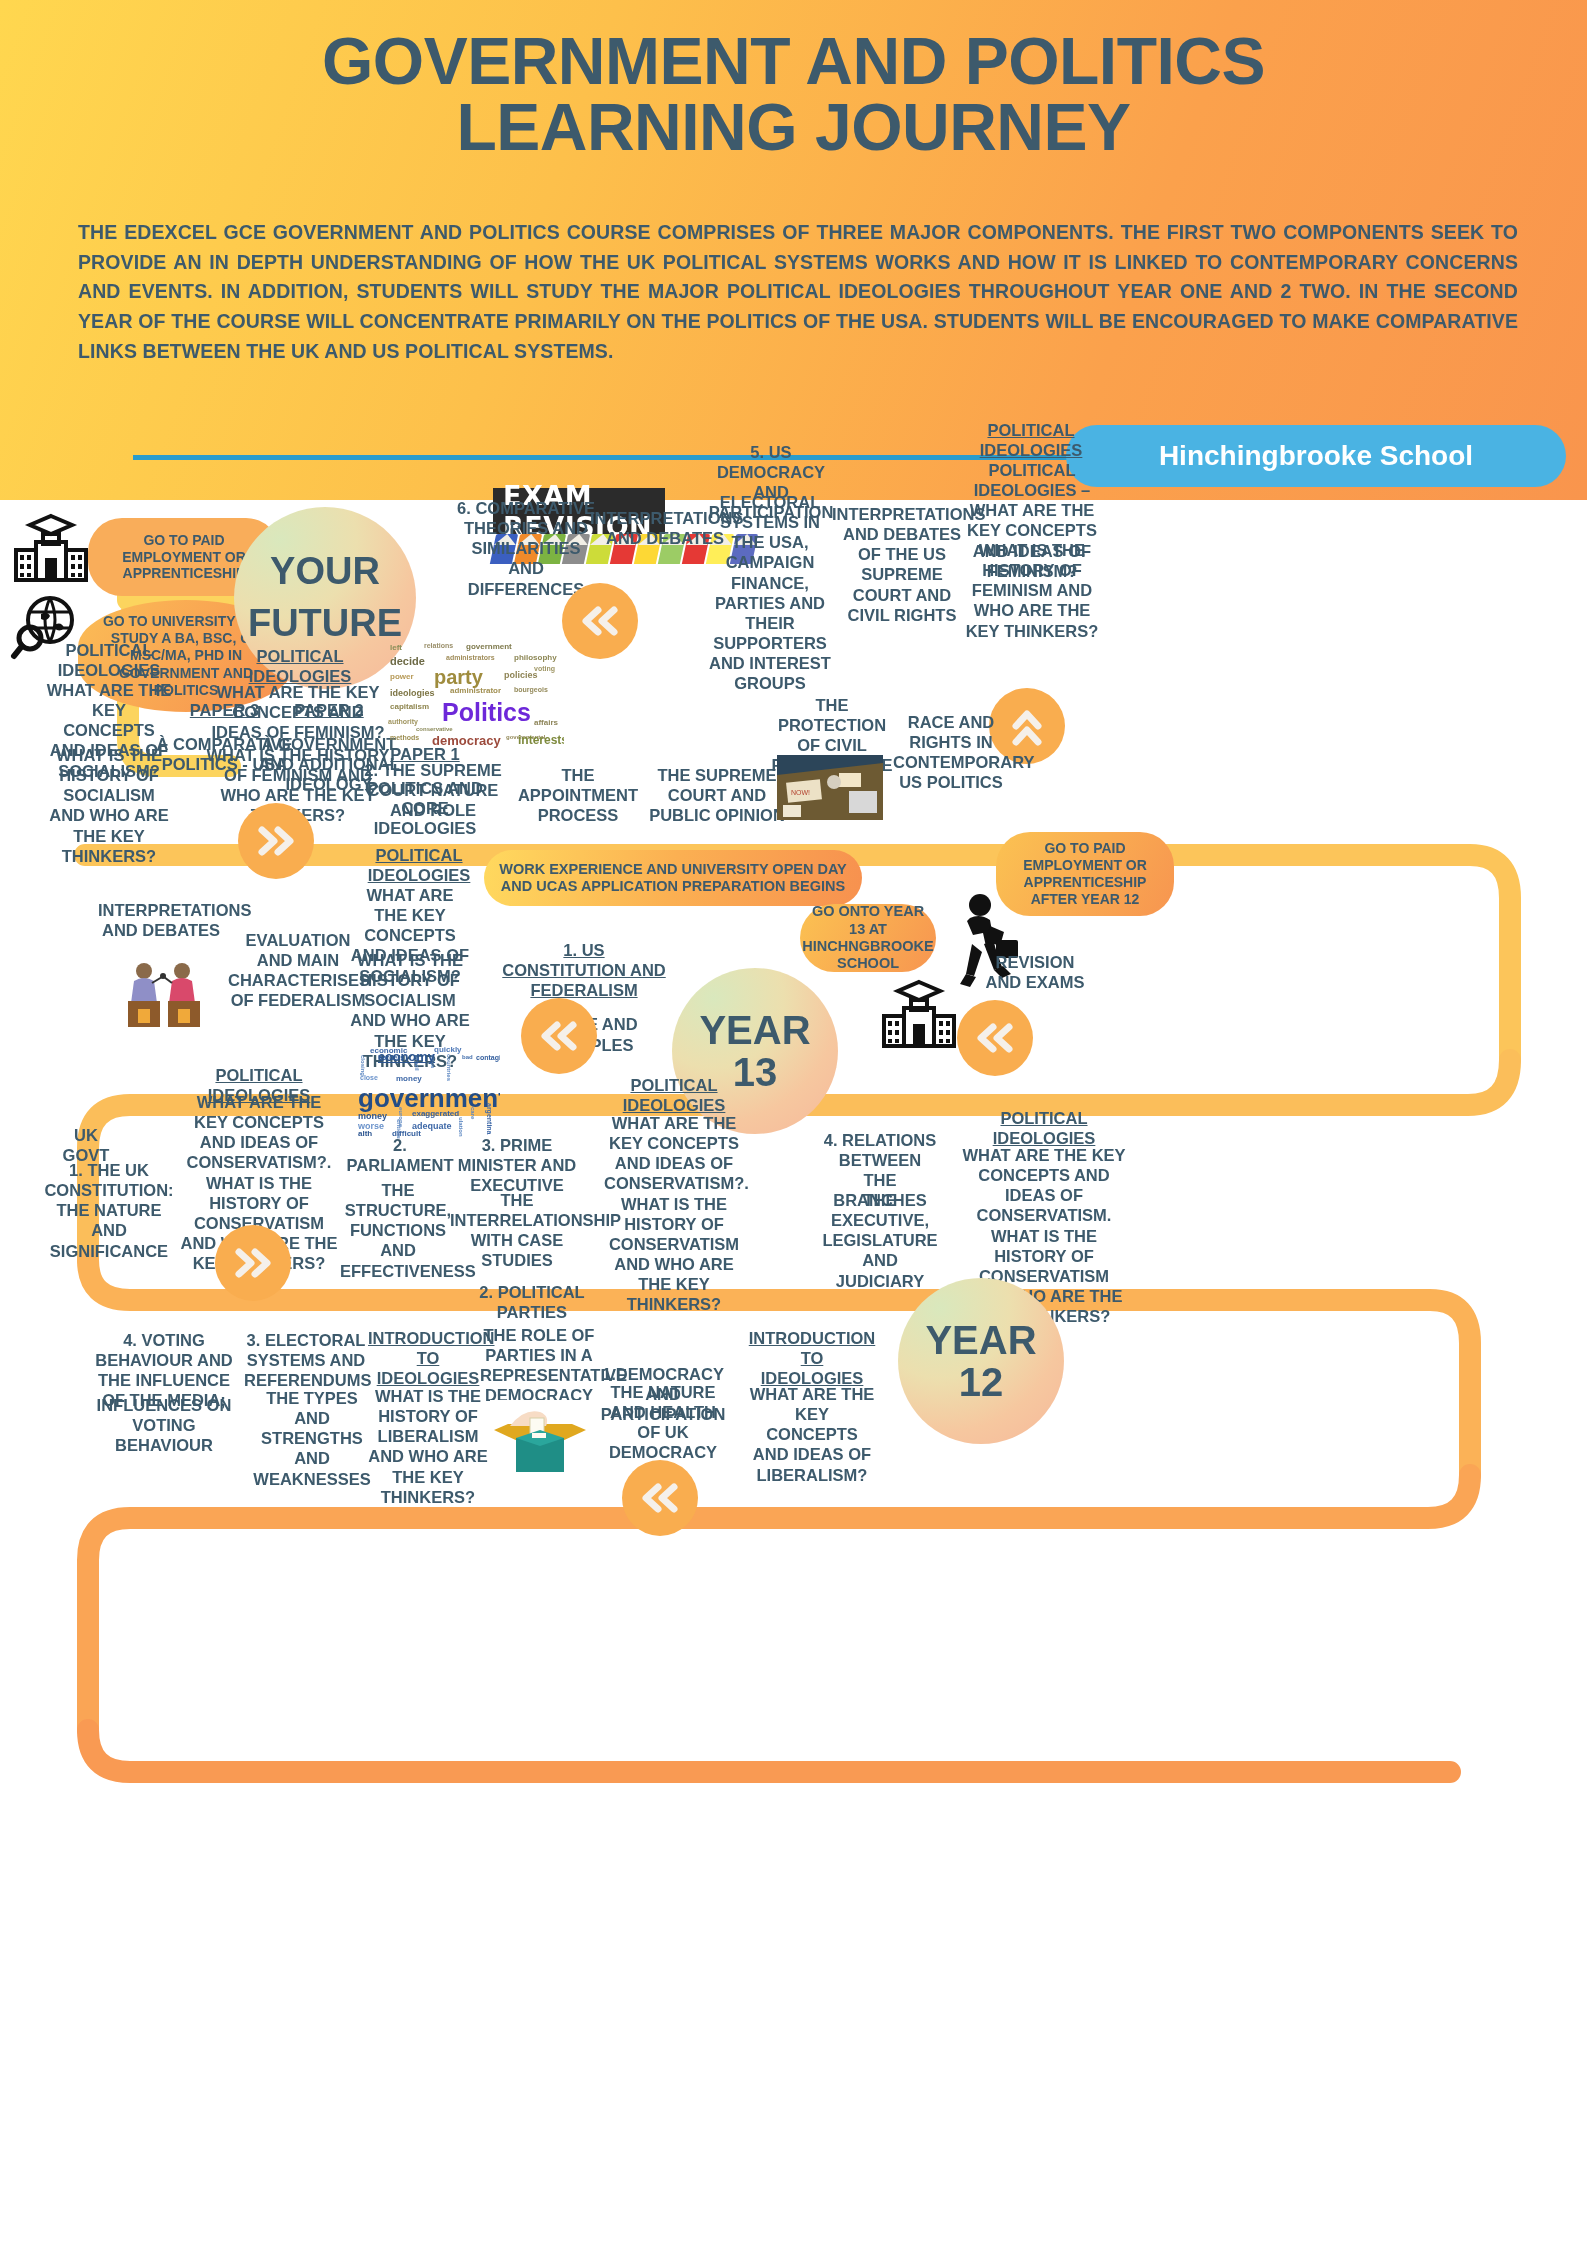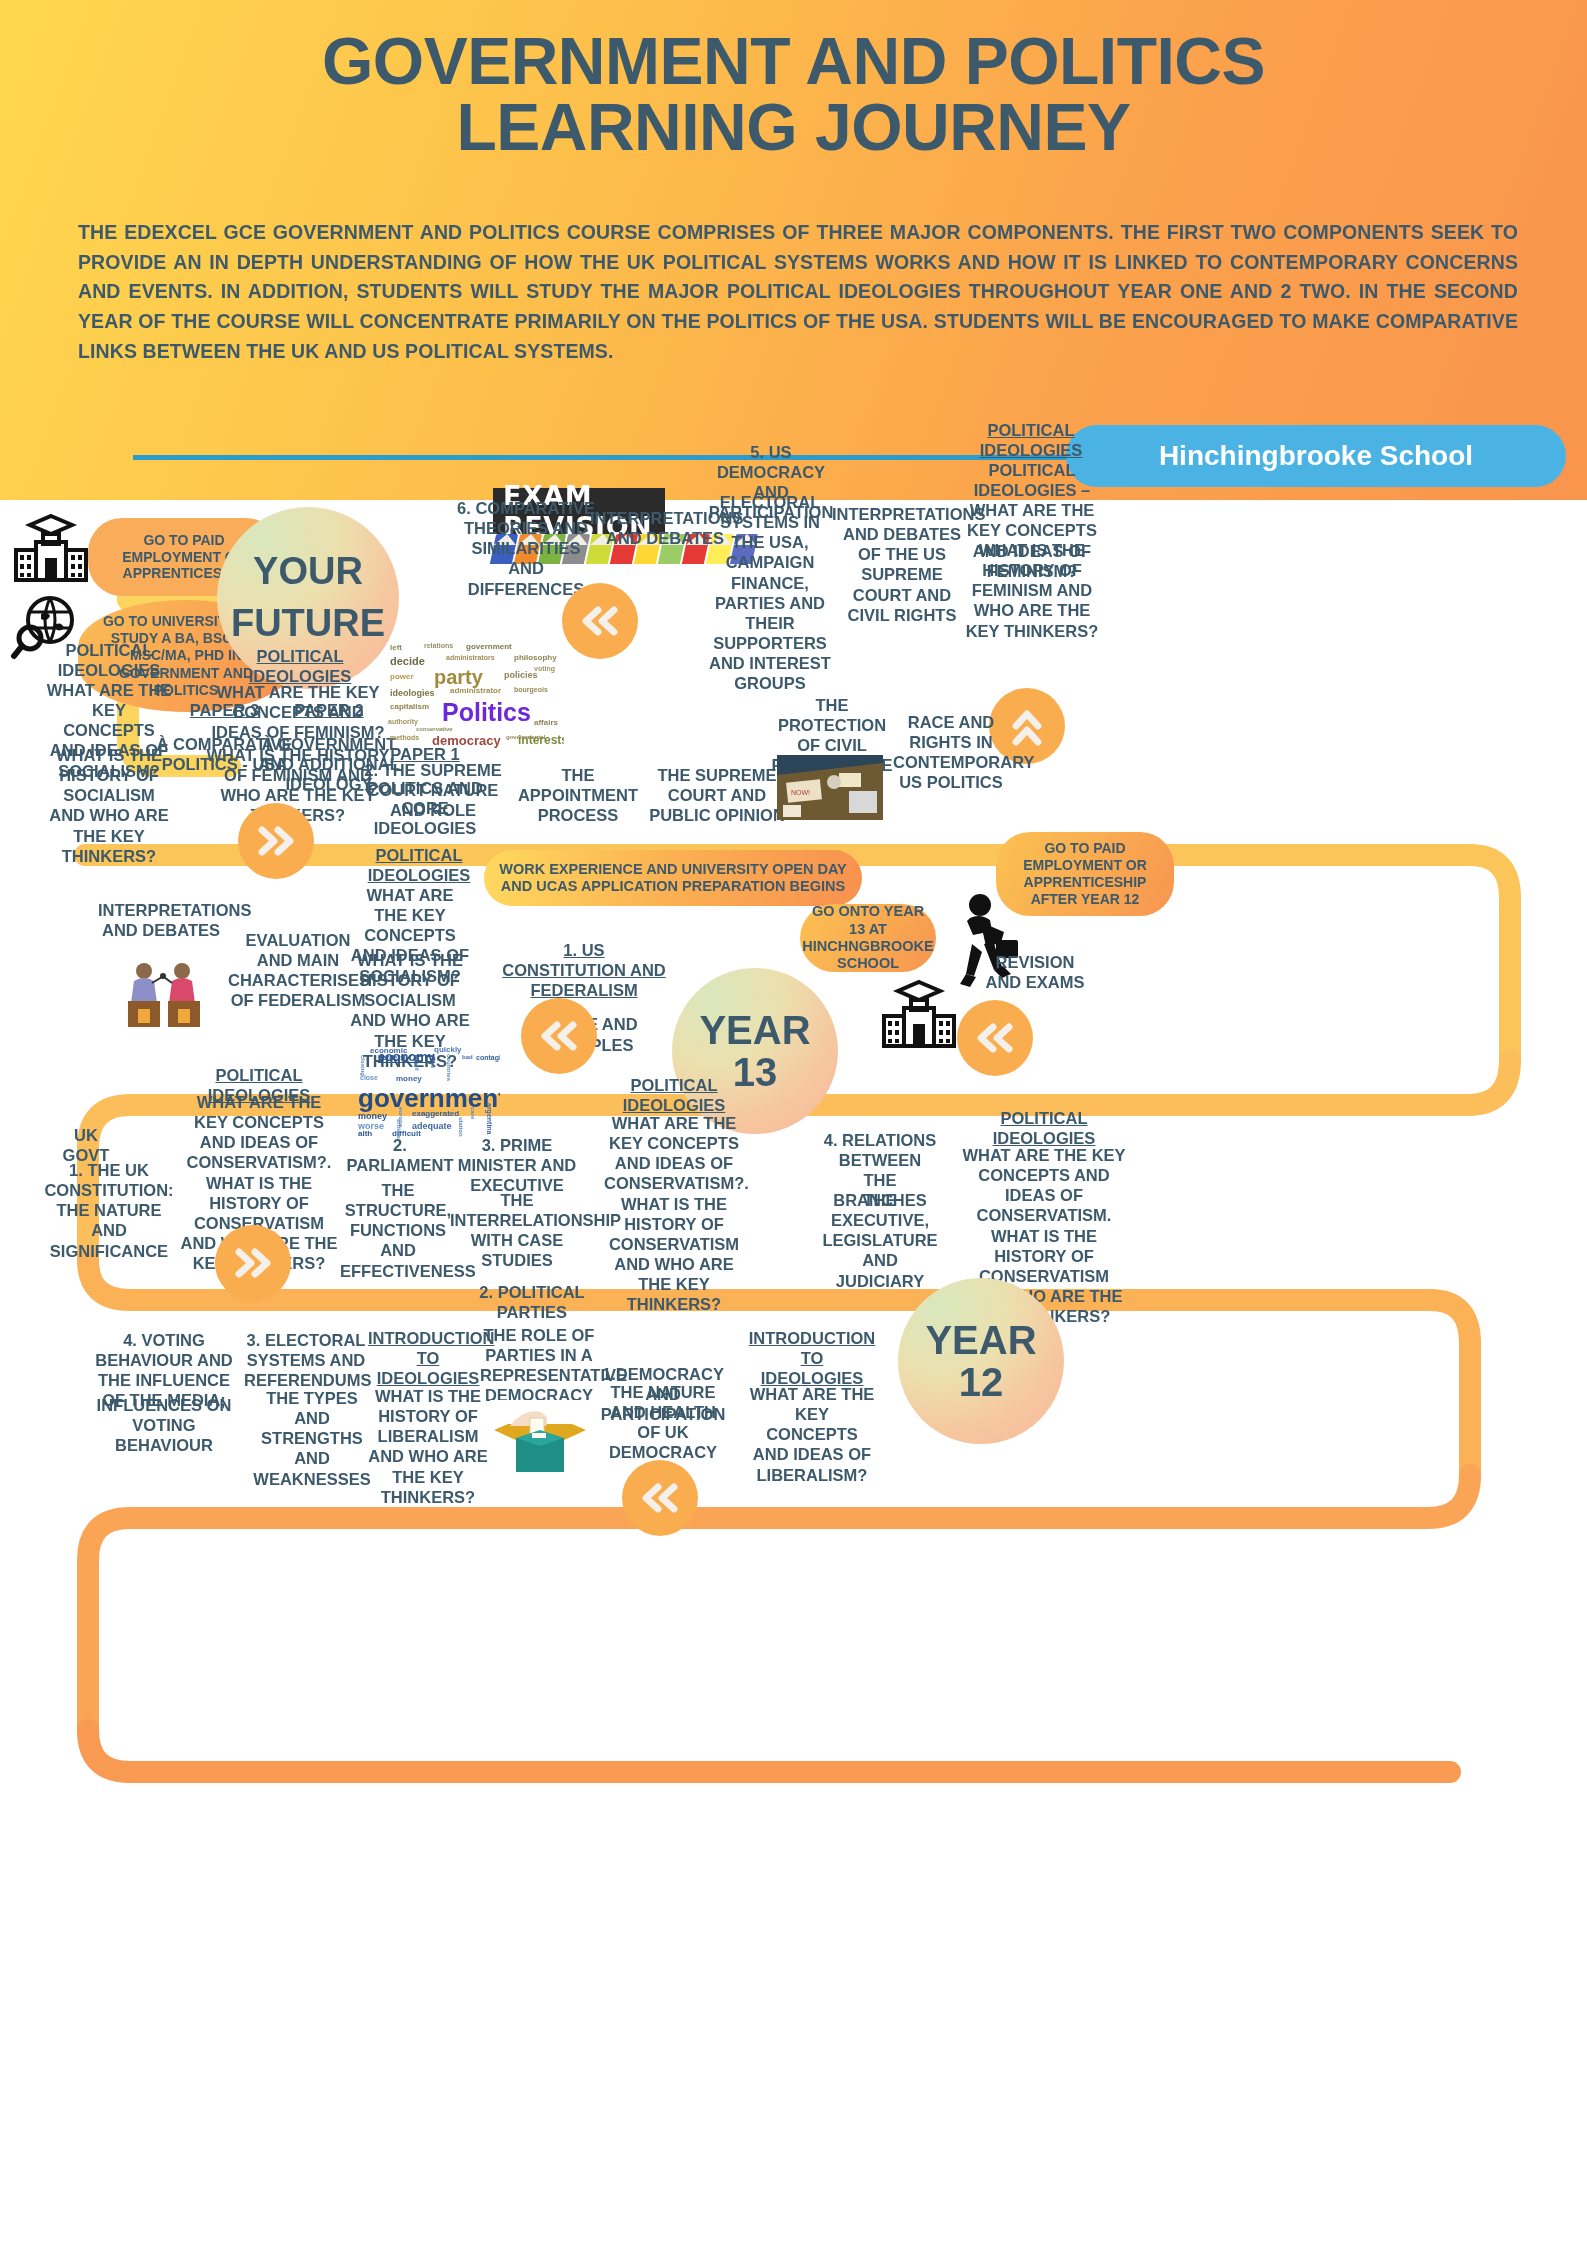--- a/index.html
+++ b/index.html
@@ -224,21 +224,21 @@
       <circle cx="20" cy="46" r="11" fill="none" stroke="#111" stroke-width="5"></circle>
       <line x1="12" y1="54" x2="4" y2="64" stroke="#111" stroke-width="6" stroke-linecap="round"></line>
     </svg>
   </div>
 
   <div class="pill pill-orange" style="left:88px; top:18px; width:192px; height:78px; font-size:14px;">GO TO PAID EMPLOYMENT OR APPRENTICESHIP</div>
 
   <div class="cloud" style="left:78px; top:100px; width:216px; height:112px; font-size:14px;">GO TO UNIVERSITY AND STUDY A BA, BSC, OR MSC/MA, PHD IN GOVERNMENT AND POLITICS</div>
 
 
-  <div class="bigcircle yf" style="left:217px; top:7px; width:182px; height:182px;gap:12px;">
+  <div class="bigcircle yf" style="left:234px; top:7px; width:182px; height:182px;gap:12px;">
     <span>YOUR</span>
     <span>FUTURE</span>
   </div>
 
   <div id="exam-banner" style="left:493px; top:-12px; width:172px; height:46px;">EXAM REVISION</div>
   <div class="pencilrow" style="left:493px; top:34px;">
     <div class="pencil" style="background:#3b5fc0">
         <div class="tip"></div>
       </div>
     <div class="pencil" style="background:#f08a2a">

